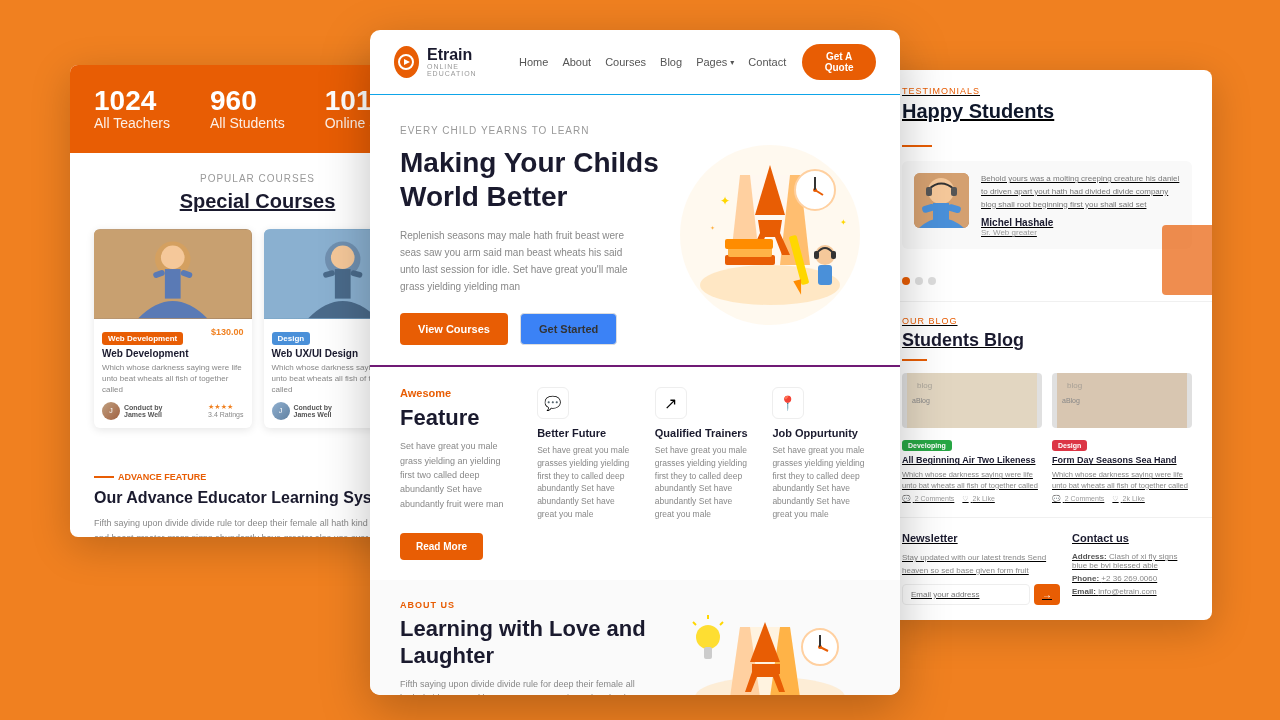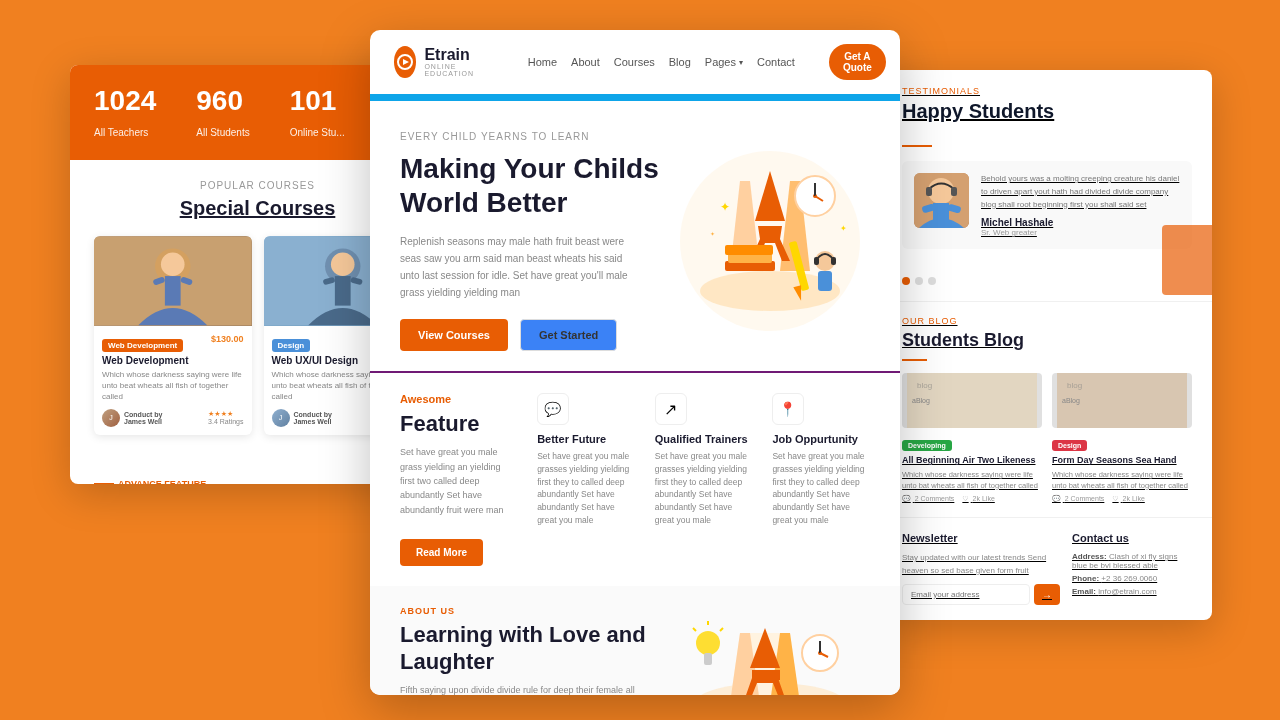--- a/index.html
+++ b/index.html
@@ -14,44 +14,44 @@
       justify-content: center;
       position: relative;
     }
 
     
     .left-card {
       position: absolute;
       left: 70px;
       top: 65px;
       width: 375px;
-      height: 419px;
+      height: 472px;
       background: white;
       border-radius: 8px;
       box-shadow: 0 10px 40px rgba(0,0,0,0.2);
       overflow: hidden;
     }
 
     .left-card-header {
       background: #E85D04;
       padding: 22px 24px;
       display: flex;
       gap: 40px;
     }
 
     .stat-item { color: white; }
     .stat-number {
       font-size: 28px;
       font-weight: 700;
       line-height: 1;
     }
     .stat-label {
-      font-size: 10px;
+      font-size: 14px;
       opacity: 0.9;
-      margin-top: 12px;
+      margin-top: 0;
     }
 
     .left-card-body {
       padding: 20px 24px;
     }
 
     .section-label-small {
       font-size: 10px;
       color: #999;
       text-align: center;
@@ -203,22 +203,22 @@
       border-radius: 10px;
       box-shadow: 0 15px 50px rgba(0,0,0,0.25);
       overflow: hidden;
       z-index: 10;
     }
 
     .main-nav {
       display: flex;
       align-items: center;
       padding: 14px 24px;
-      border-bottom: 7px solid #0ea5e9;
-      gap: 34px;
+      border-bottom: 1px solid #0ea5e9;
+      gap: 16px;
       justify-content: space-between;
     }
 
     .logo-area {
       display: flex;
       align-items: center;
       gap: 8px;
       margin-right: 10px;
     }
 

